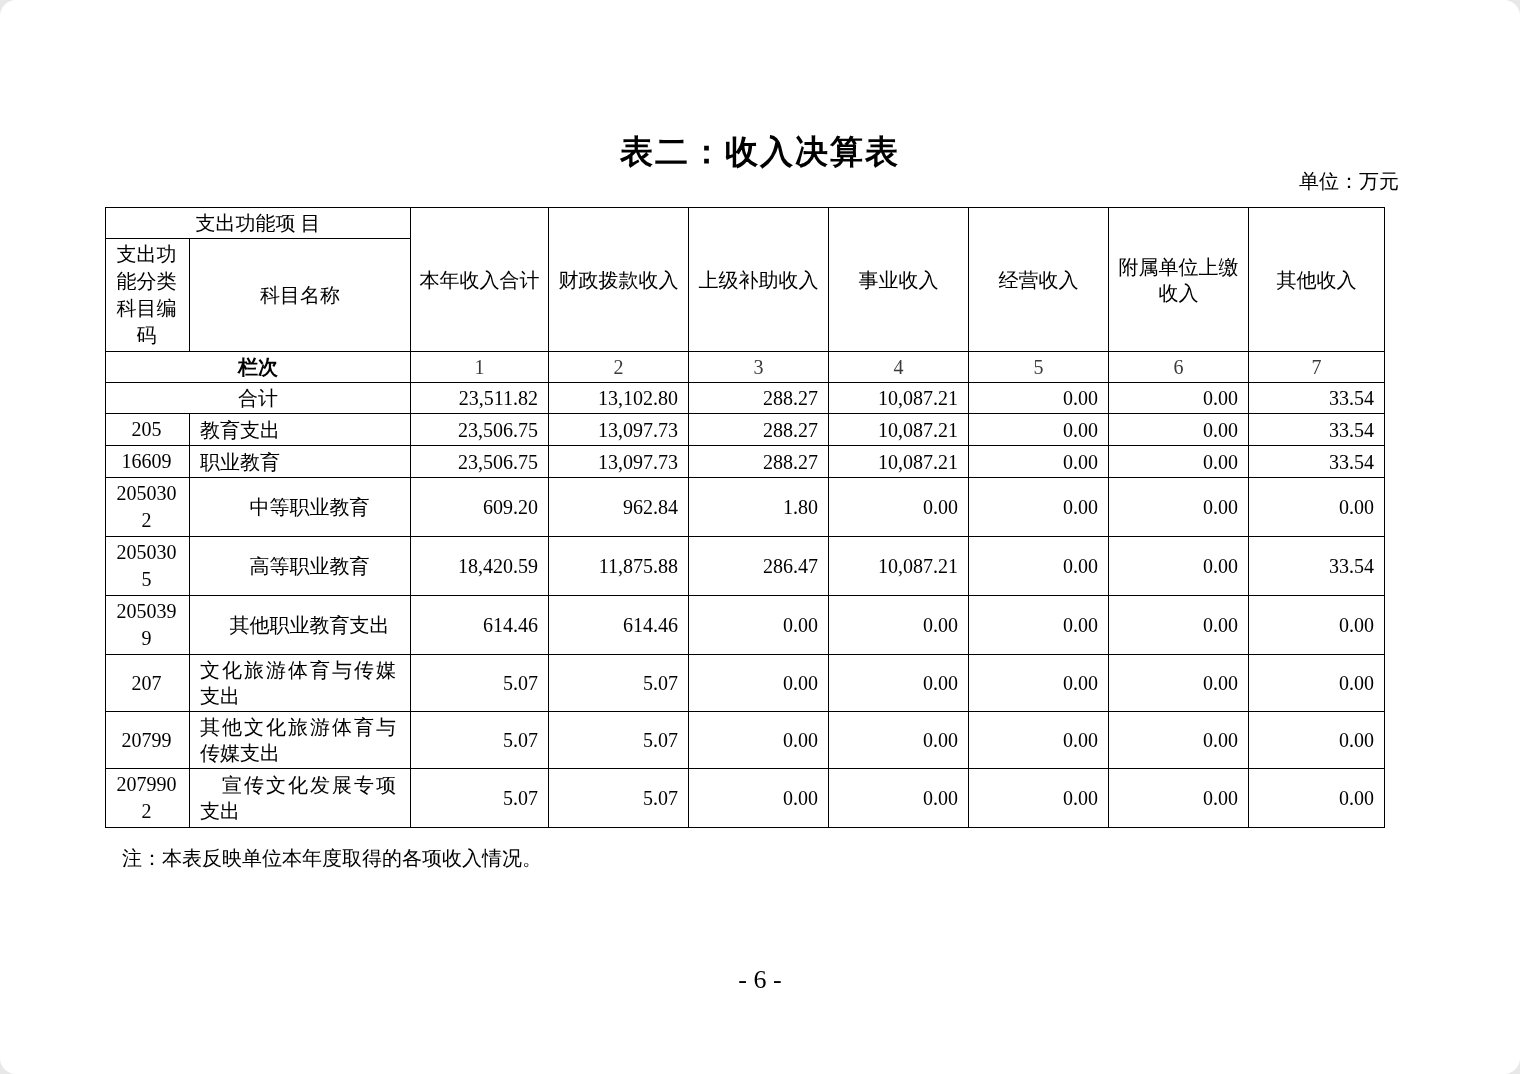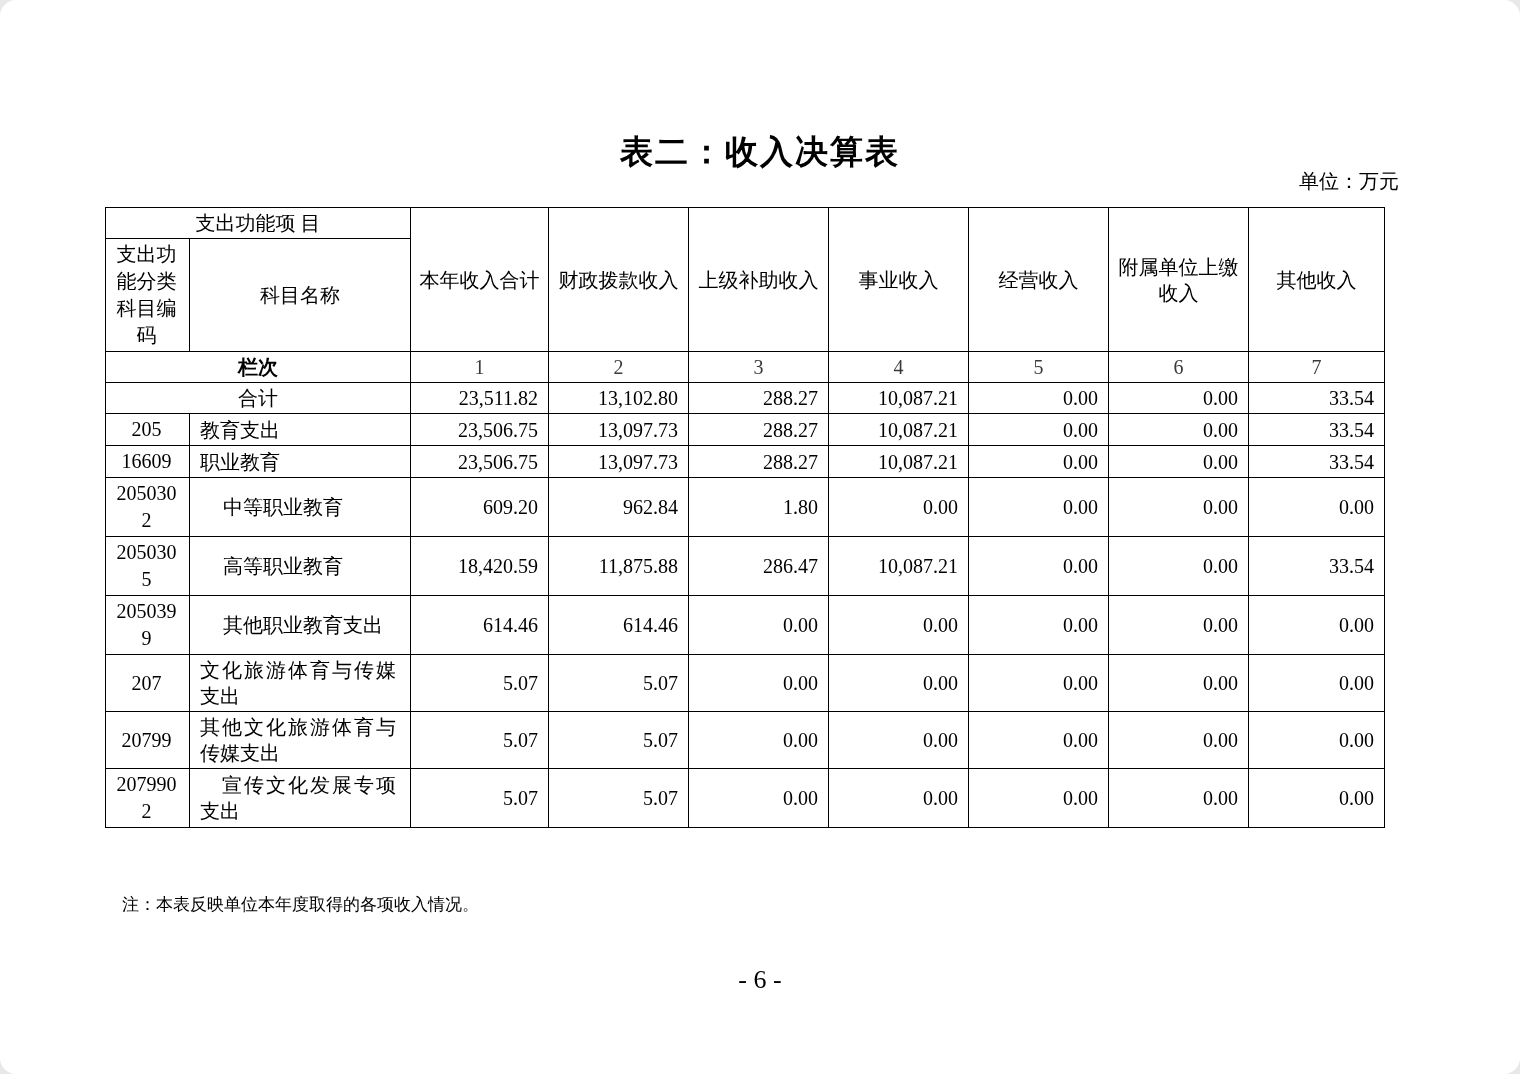--- a/index.html
+++ b/index.html
@@ -26,39 +26,38 @@
     font-size:20px; line-height:26px;
   }
   table.income td {
     border:1px solid #000; padding:2px 8px;
     vertical-align:middle; overflow:hidden;
   }
   .c   { text-align:center; }
   .r   { text-align:right; padding-right:10px !important; }
   .name { text-align:left; padding-left:10px !important; padding-right:14px !important; }
   .name.j { text-align:justify; text-justify:inter-character; }
-  .ind { padding-left:33px !important; }
+  .ind { padding-left:33px !important;text-align:center; }
   .ti  { text-indent:22px; }
   .code {
     text-align:center; word-break:break-all;
     padding-left:7px !important; padding-right:9px !important;
     line-height:27px;
   }
   .bold { font-weight:bold; }
   .idx  { color:#3a3a3a; }
   tr.rh30  { height:30px; }
   tr.rh29  { height:29px; }
   tr.rh31  { height:31px; }
   tr.rh57  { height:57px; }
   tr.rh58  { height:58px; }
   tr.rh113 { height:113px; }
   .note {
     position:absolute; top:845px; left:122px;
-    font-size:17px;
-    margin-top:48px;
+    font-size:20px;
   }
   .pagenum {
     position:absolute; top:965px; left:0; width:1520px;
     text-align:center; font-size:26px;
   }
 </style>
 </head>
 <body>
 
 <div class="sheet">

